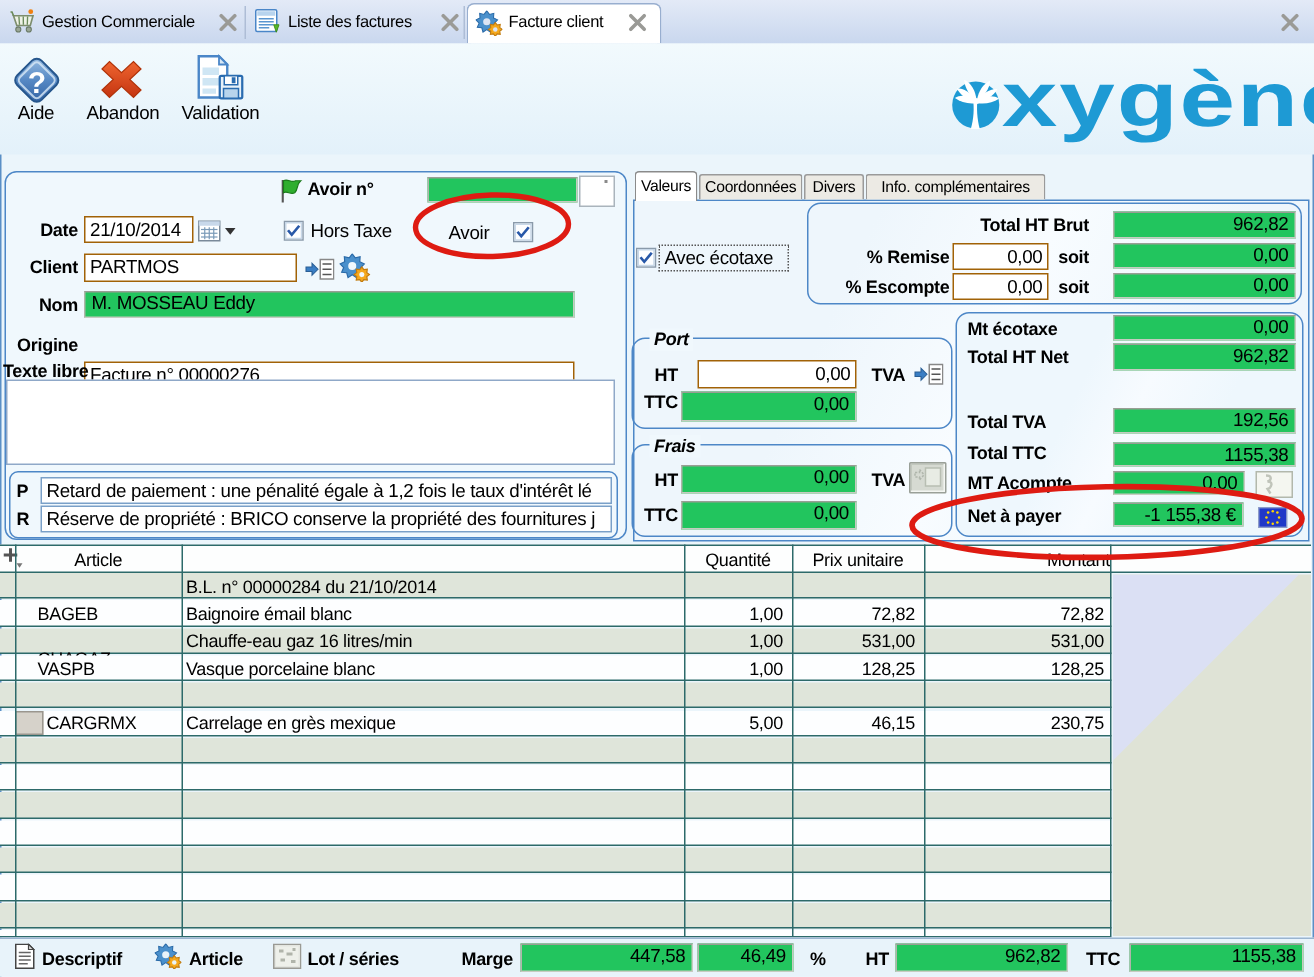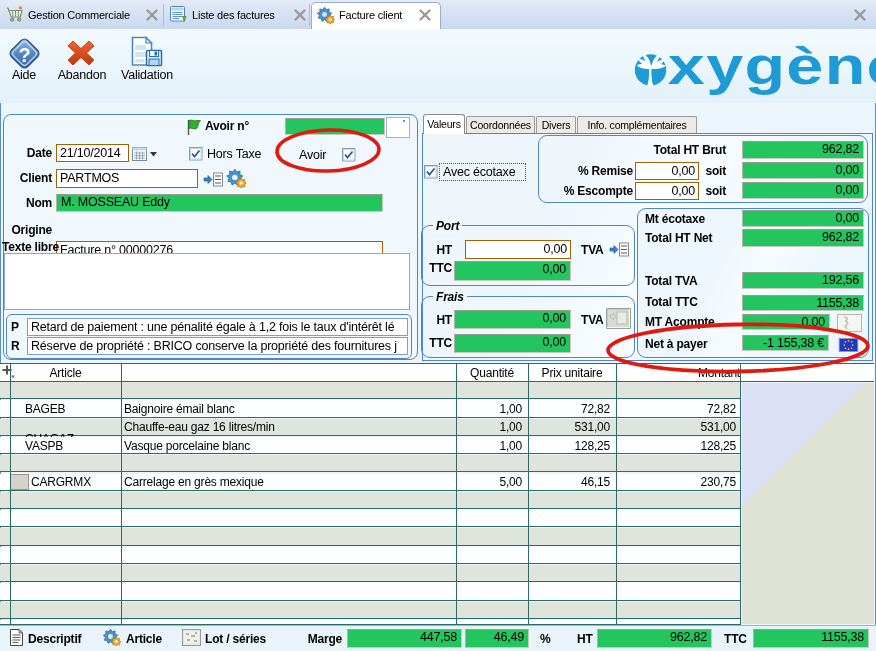--- a/index.html
+++ b/index.html
@@ -298,20 +298,21 @@
 <div class="abs" style="left:528px;top:3px;width:88px;text-align:center;">Prix unitaire</div>
 <div class="abs" style="left:616px;top:3px;width:124px;text-align:right;">Montant</div>
 <div class="abs" style="left:2px;top:2px;"><svg width="14" height="14" viewBox="0 0 14 14">
         <g stroke="#555" stroke-width="2">
           <line x1="5" y1="0.5" x2="5" y2="9.5"></line>
           <line x1="0.5" y1="5" x2="9.5" y2="5"></line>
         </g>
         <path d="M9 10.5 L13 10.5 L11 13.5 Z" fill="#777"></path>
       </svg></div>
 <div class="abs" style="left:0;top:19.0px;width:741px;height:17.3px;background:#dfe5da;border-bottom:1px solid #2d6a6a;"></div>
+<div class="abs" style="left:124px;top:20.8px;">B.L. n° 00000284 du 21/10/2014</div>
 <div class="abs" style="left:0;top:37.3px;width:741px;height:17.3px;background:#fdfeff;border-bottom:1px solid #2d6a6a;"></div>
 <div class="abs" style="left:25px;top:39.1px;">BAGEB</div>
 <div class="abs" style="left:124px;top:39.1px;">Baignoire émail blanc</div>
 <div class="abs" style="left:432px;top:39.1px;width:90px;text-align:right;">1,00</div>
 <div class="abs" style="left:520px;top:39.1px;width:90px;text-align:right;">72,82</div>
 <div class="abs" style="left:646px;top:39.1px;width:90px;text-align:right;">72,82</div>
 <div class="abs" style="left:0;top:55.6px;width:741px;height:17.3px;background:#dfe5da;border-bottom:1px solid #2d6a6a;"></div>
 <div class="abs" style="left:25px;top:57.4px;margin-top:12px;">CHAGAZ</div>
 <div class="abs" style="left:124px;top:57.4px;">Chauffe-eau gaz 16 litres/min</div>
 <div class="abs" style="left:432px;top:57.4px;width:90px;text-align:right;">1,00</div>

